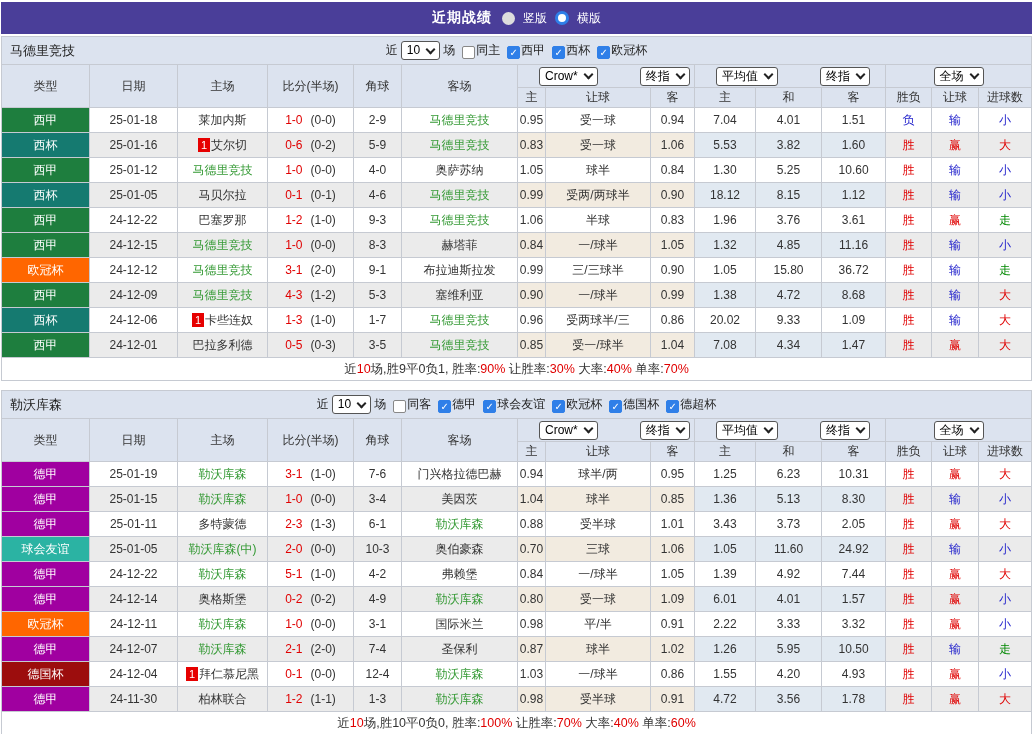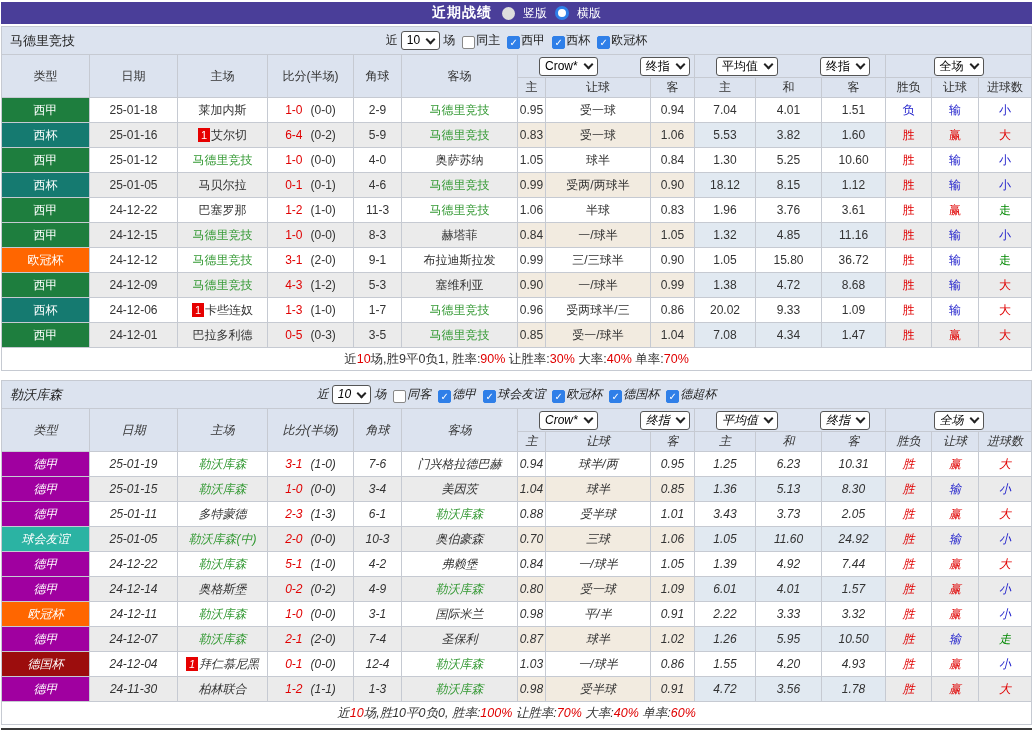--- a/index.html
+++ b/index.html
@@ -1,25 +1,25 @@
 <!DOCTYPE html>
 <html><head>
 <meta charset="utf-8">
 <style>
   html,body{margin:0;padding:0;background:#fff;}
   body{width:1033px;font-family:"Liberation Sans","DejaVu Sans",sans-serif;font-size:12px;color:#333;}
-  .titlebar{background:#4a3e99;height:22px;margin:2px 1px 2px 1px;display:flex;align-items:center;justify-content:center;gap:10px;}
+  .titlebar{background:#4a3e99;height:32px;margin:2px 1px 2px 1px;display:flex;align-items:center;justify-content:center;gap:10px;}
   .titlebar .ttl{color:#fff;font-weight:bold;font-size:14px;letter-spacing:1px;}
   .radio-group{display:flex;align-items:center;gap:8px;}
   .rdo{display:inline-block;border-radius:50%;}
   .rdo.plain{width:13px;height:13px;background:#ddd;}
   .rdo.ring{width:14px;height:14px;background:#fff;border:3px solid #2f7fe8;box-sizing:border-box;}
   .rlabel{color:#fff;font-size:12px;}
   .section{margin:0 1px;}
-  .section + .section{margin-top:9px;font-style:italic;}
+  .section + .section{margin-top:9px;}
   .filter-row{position:relative;background:#dce3ef;border:1px solid #c6cad2;border-bottom:none;height:27px;display:flex;align-items:center;justify-content:center;}
   .team-name{position:absolute;left:8px;color:#222;font-size:13px;}
   .filter-controls{display:flex;align-items:center;gap:3px;color:#222;}
   .dd{display:inline-flex;align-items:center;justify-content:space-between;background:#fff;border:1px solid #555;border-radius:3px;padding:0 5px;gap:7px;font-size:12px;color:#000;cursor:pointer;height:17px;line-height:17px;}
   .chev{width:5px;height:5px;border-right:2px solid #222;border-bottom:2px solid #222;transform:rotate(45deg);margin-top:-3px;}
   .cbwrap{display:inline-flex;align-items:flex-end;margin-left:4px;cursor:pointer;}
   .cbx{width:13px;height:13px;border:1px solid #888;border-radius:2px;background:#fff;display:inline-flex;align-items:center;justify-content:center;margin-right:1px;box-sizing:border-box;}
   .cbx.on{background:#2f7fe8;border-color:#2f7fe8;color:#fff;font-size:10px;font-weight:bold;}
   table{border-collapse:collapse;table-layout:fixed;width:1031px;}
   th,td{border:1px solid #c6cad2;text-align:center;padding:0;overflow:hidden;white-space:nowrap;}
@@ -159,21 +159,21 @@
             <td class="avg">4.01</td>
             <td class="avg">1.51</td>
             <td class="cbl">负</td>
             <td class="cbl">输</td>
             <td class="cbl">小</td>
           </tr>
           <tr>
             <td class="type-cell" style="background: rgb(21, 122, 112);">西杯</td>
             <td>25-01-16</td>
             <td><span class="badge1">1</span><span class="">艾尔切</span></td>
-            <td><span class="sc">6-4</span><span class="half">(0-2)</span></td>
+            <td><span class="sc">0-6</span><span class="half">(0-2)</span></td>
             <td>5-9</td>
             <td><span class="tg">马德里竞技</span></td>
             <td class="crow">0.83</td>
             <td class="crow">受一球</td>
             <td class="crow">1.06</td>
             <td class="avg">5.53</td>
             <td class="avg">3.82</td>
             <td class="avg">1.60</td>
             <td class="cr">胜</td>
             <td class="cr">赢</td>
@@ -211,21 +211,21 @@
             <td class="avg">1.12</td>
             <td class="cr">胜</td>
             <td class="cbl">输</td>
             <td class="cbl">小</td>
           </tr>
           <tr>
             <td class="type-cell" style="background: rgb(30, 126, 62);">西甲</td>
             <td>24-12-22</td>
             <td><span class="">巴塞罗那</span></td>
             <td><span class="sc">1-2</span><span class="half">(1-0)</span></td>
-            <td>11-3</td>
+            <td>9-3</td>
             <td><span class="tg">马德里竞技</span></td>
             <td class="crow">1.06</td>
             <td class="crow">半球</td>
             <td class="crow">0.83</td>
             <td class="avg">1.96</td>
             <td class="avg">3.76</td>
             <td class="avg">3.61</td>
             <td class="cr">胜</td>
             <td class="cr">赢</td>
             <td class="cgr">走</td>

